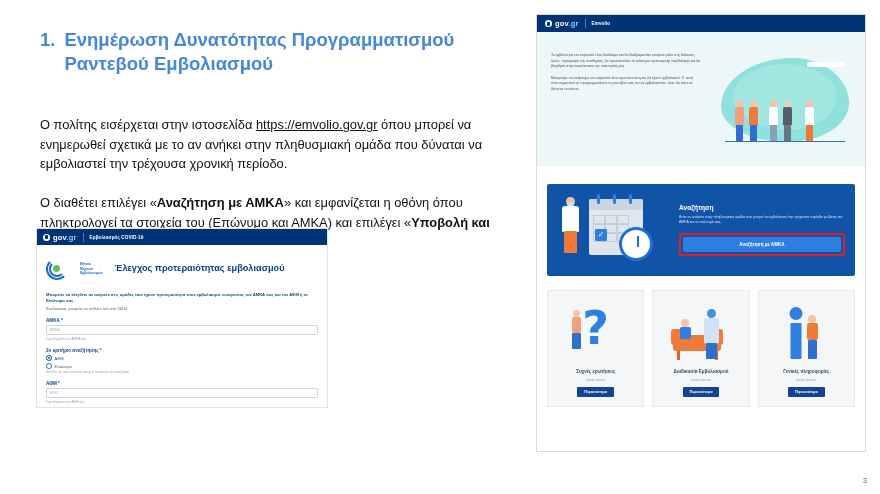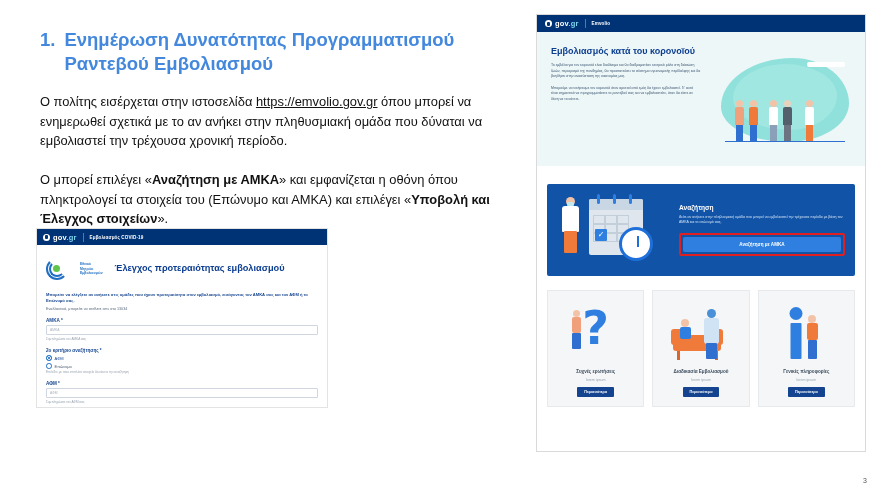--- a/index.html
+++ b/index.html
@@ -13,21 +13,21 @@
   }
   .slide{position:relative;width:880px;height:494px;}
 
   
   .left-col{position:absolute;left:40px;top:28px;width:470px;}
 
   .title-row{display:flex;align-items:flex-start;gap:9px;}
   .title-num{color:#4488dd;font-size:18.5px;font-weight:bold;line-height:1.28;}
   .title-text{color:#4488dd;font-size:18.5px;font-weight:bold;line-height:1.28;}
 
-  .para{font-size:12.9px;line-height:1.50;color:#111;margin-top:17px;}
+  .para{font-size:12.9px;line-height:1.50;color:#111;margin-top:40px;}
   .para.p2{margin-top:20px;}
   .lnk{text-decoration:underline;color:#111;}
   .b{font-weight:bold;}
 
   
   .shot-left{
     position:absolute;left:36px;top:228px;width:290px;height:178px;
     background:#fff;border:1px solid #e3e3e3;overflow:hidden;
   }
   .gov-bar{
@@ -135,21 +135,21 @@
     <div class="title-row">
       <div class="title-num">1.</div>
       <div class="title-text">Ενημέρωση Δυνατότητας Προγραμματισμού Ραντεβού Εμβολιασμού</div>
     </div>
 
     <div class="para">
       <span>Ο πολίτης εισέρχεται στην ιστοσελίδα </span><span class="lnk">https://emvolio.gov.gr</span><span> όπου μπορεί να ενημερωθεί σχετικά με το αν ανήκει στην πληθυσμιακή ομάδα που δύναται να εμβολιαστεί την τρέχουσα χρονική περίοδο.</span>
     </div>
 
     <div class="para p2">
-      <span>Ο μπορεί επιλέγει «</span><span class="b">Αναζήτηση με ΑΜΚΑ</span><span>» και εμφανίζεται η οθόνη όπου πληκτρολογεί τα στοιχεία του (Επώνυμο και ΑΜΚΑ) και επιλέγει «</span><span class="b">Υποβολή και Έλεγχος στοιχείων</span><span>».</span>
+      <span>Ο διαθέτει επιλέγει «</span><span class="b">Αναζήτηση με ΑΜΚΑ</span><span>» και εμφανίζεται η οθόνη όπου πληκτρολογεί τα στοιχεία του (Επώνυμο και ΑΜΚΑ) και επιλέγει «</span><span class="b">Υποβολή και Έλεγχος στοιχείων</span><span>».</span>
     </div>
   </div>
 
   <div class="shot-left">
 
     <div class="gov-bar">
       <div class="gov-logo">
         <div class="gov-dot"></div>
         <div class="gov-txt"><span>gov</span><i>.gr</i></div>
       </div>
@@ -199,21 +199,20 @@
     <div class="r-gov-bar">
       <div class="gov-logo">
         <div class="gov-dot"></div>
         <div class="gov-txt"><span>gov</span><i>.gr</i></div>
       </div>
       <div class="gov-sep"></div>
       <div class="gov-sub">Emvolio</div>
     </div>
 
     <div class="r-hero">
-      <div class="r-hero-title">Εμβολιασμός κατά του κορονοϊού</div>
       <div class="r-hero-p">Το εμβόλιο για τον κορονοϊό είναι διαθέσιμο και θα διαδραματίσει κεντρικό ρόλο στη διάσωση ζωών, περιορισμό της πανδημίας, θα προστατεύσει το σύστημα υγειονομικής περίθαλψης και θα βοηθήσει στην ανασύσταση της οικονομίας μας.</div>
       <div class="r-hero-p second">Μπορούμε να νικήσουμε τον κορονοϊό όταν αρκετοί από εμάς θα έχουν εμβολιαστεί. Γι' αυτό είναι σημαντικό να προγραμματίσετε το ραντεβού σας και να εμβολιαστείτε, όταν θα είστε σε θέση να το κάνετε.</div>
 
       <div class="hero-art">
         <div class="blob"></div>
           <div class="blob2"></div>
         <div style="position:absolute;right:8px;top:8px;width:38px;height:5px;background:#fff;border-radius:2px;"></div>
         <div class="pp" style="left:22px;">
             <div class="head" style="background:#f3c3a8;"></div>
             <div class="body" style="height:18px;background:#f0a07a;"></div>

